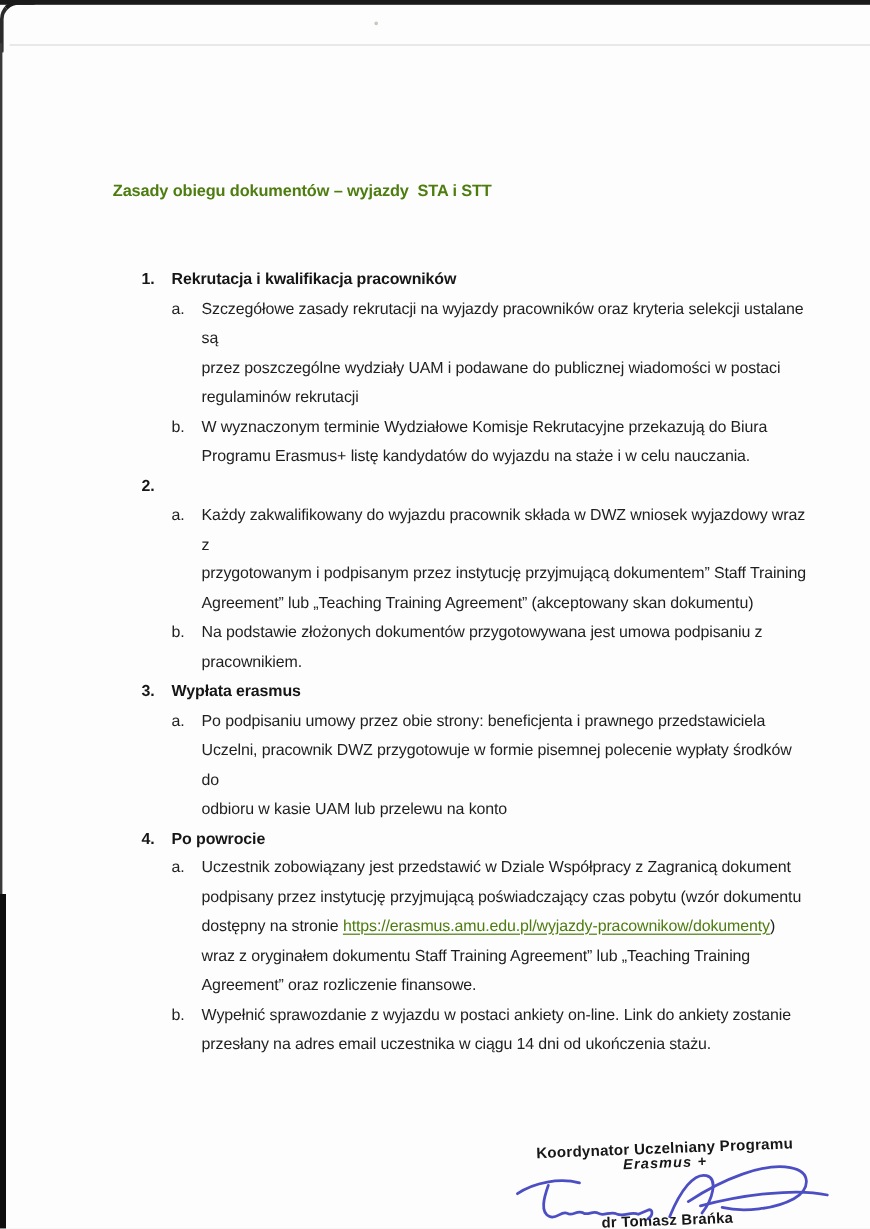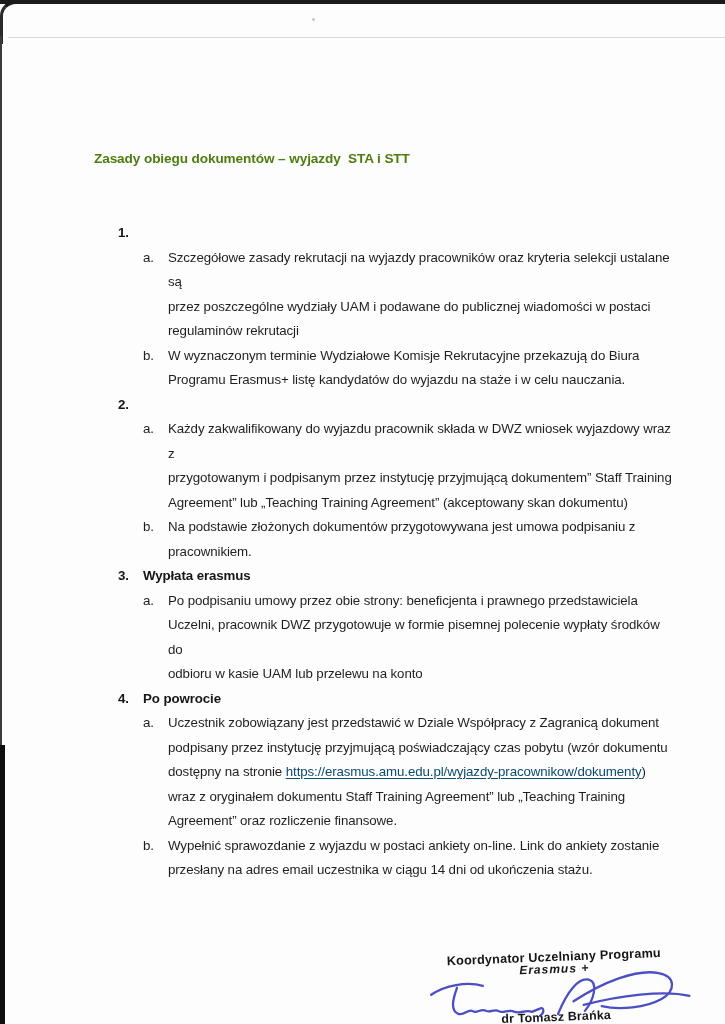--- a/index.html
+++ b/index.html
@@ -33,21 +33,21 @@
     position:absolute;top:151px;left:94px;
     font-size:13.6px;font-weight:bold;color:#4d7c0f;
     white-space:pre;letter-spacing:-0.1px;
   }
   .list{position:absolute;top:221px;left:118px;width:560px;font-size:13.3px;line-height:24.5px;letter-spacing:-0.1px;}
   .sec-head{display:flex;font-weight:bold;color:#161616;}
   .sec-num{width:25px;flex:none;}
   .item{display:flex;margin-left:25px;color:#1f1f1f;}
   .item-letter{width:25px;flex:none;}
   .item-text{width:504px;white-space:pre-line;}
-  .doc-link{color:#0c4a6e;text-decoration:underline;text-underline-offset:2px;}
+  .doc-link{color:#4d7c0f;text-decoration:underline;text-underline-offset:2px;}
 
   
   .sig-block{
     position:absolute;top:950px;left:405px;width:300px;
     text-align:center;transform:rotate(-2.2deg);color:#161616;
   }
   .sig-role{font-size:12.6px;font-weight:bold;letter-spacing:.2px;}
   .sig-program{font-size:12px;font-weight:bold;font-style:italic;letter-spacing:1px;margin-top:-2px;}
   .sig-ink{position:absolute;top:20px;left:18px;width:276px;height:56px;pointer-events:none;}
   .sig-name{font-size:12.4px;font-weight:bold;margin-top:34px;letter-spacing:.2px;}
@@ -64,20 +64,21 @@
   <div class="scan-fold-line"></div>
   <div class="scan-speck"></div>
 
   <div class="title">Zasady obiegu dokumentów – wyjazdy  STA i STT</div>
 
   <div class="list">
 
     <div class="section">
       <div class="sec-head">
         <span class="sec-num">1.</span>
+        <span class="sec-title">Rekrutacja i kwalifikacja pracowników</span>
       </div>
       <div class="item">
         <span class="item-letter">a.</span>
         <span class="item-text">Szczegółowe zasady rekrutacji  na wyjazdy pracowników oraz kryteria selekcji ustalane są
 przez poszczególne wydziały UAM i podawane do publicznej wiadomości w postaci
 regulaminów rekrutacji</span>
       </div>
       <div class="item">
         <span class="item-letter">b.</span>
         <span class="item-text">W wyznaczonym terminie Wydziałowe Komisje Rekrutacyjne przekazują do Biura

